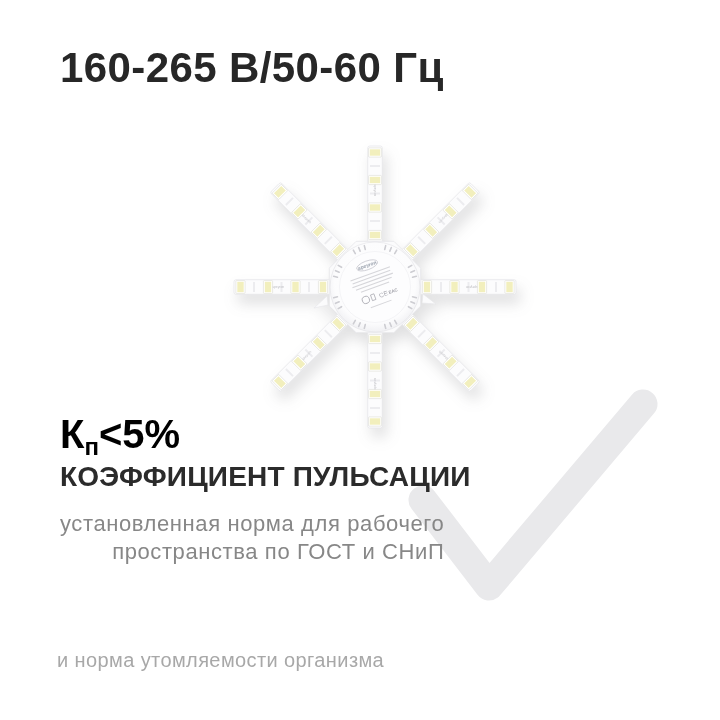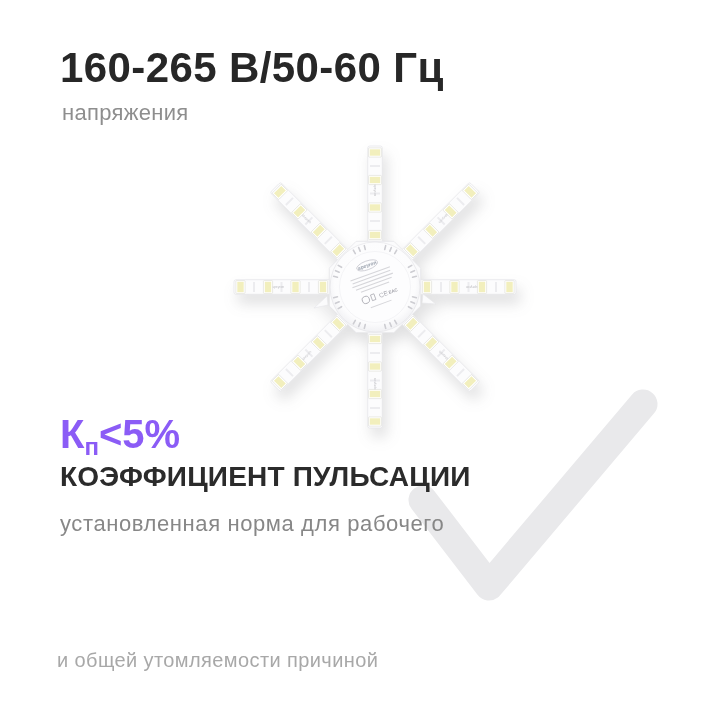--- a/index.html
+++ b/index.html
@@ -16,21 +16,21 @@
     font-size:22px; line-height:27px; font-weight:400; color:#8e8e8e; letter-spacing:0.3px;
   }
   .module-photo {
     position:absolute; left:228px; top:136px;
     filter: drop-shadow(4px 9px 7px rgba(70,70,80,0.17));
   }
   .checkmark-svg { position:absolute; left:0; top:0; z-index:0; }
   .text-layer { position:relative; z-index:1; }
   .k-value {
     position:absolute; left:60px; top:410px;
-    font-size:40px; line-height:48px; font-weight:700; color:#8b5cf6;
+    font-size:40px; line-height:48px; font-weight:700; color:#000000;
   }
   .k-value .sub { font-size:24px; position:relative; bottom:-7px; font-weight:700; }
   .pulsation-title {
     position:absolute; left:60px; top:462px; margin:0;
     font-size:28px; line-height:30px; font-weight:700; color:#2b2b2b; letter-spacing:0.2px;text-align:center;
   }
   .pulsation-desc {
     position:absolute; left:60px; top:510px;
     font-size:22px; line-height:28px; font-weight:400; color:#878787; letter-spacing:0.6px;text-align:right;
   }
@@ -46,35 +46,35 @@
 
   <svg class="checkmark-svg" width="720" height="720" viewBox="0 0 720 720" aria-hidden="true">
     <polyline points="423,500 489,586 643,404" fill="none" stroke="#e9e9eb" stroke-width="29" stroke-linecap="round" stroke-linejoin="round"></polyline>
   </svg>
 
   <div class="text-layer">
 
     <h1 class="voltage-title">160-265 В/50-60 Гц</h1>
 
     <div class="voltage-subtitle">
-      <div>напряжения</div>
     </div>
 
     <div class="k-value">
       <span>К</span><span class="sub">п</span><span>&lt;5%</span>
     </div>
 
     <h2 class="pulsation-title">КОЭФФИЦИЕНТ ПУЛЬСАЦИИ</h2>
 
     <div class="pulsation-desc">
       <div>установленная норма для рабочего</div>
+      <div>пространства по ГОСТ и СНиП</div>
     </div>
 
     <div class="footnote">
-      <div>и общей утомляемости причиной</div>
+      <div>и норма утомляемости организма</div>
     </div>
   </div>
 
   <svg class="module-photo" width="296" height="298" viewBox="0 0 296 298">
     <defs>
       <radialGradient id="driverShade" cx="50%" cy="45%" r="60%">
         <stop offset="0%" stop-color="#ffffff"></stop>
         <stop offset="75%" stop-color="#fcfcfd"></stop>
         <stop offset="100%" stop-color="#ebebef"></stop>
       </radialGradient>

